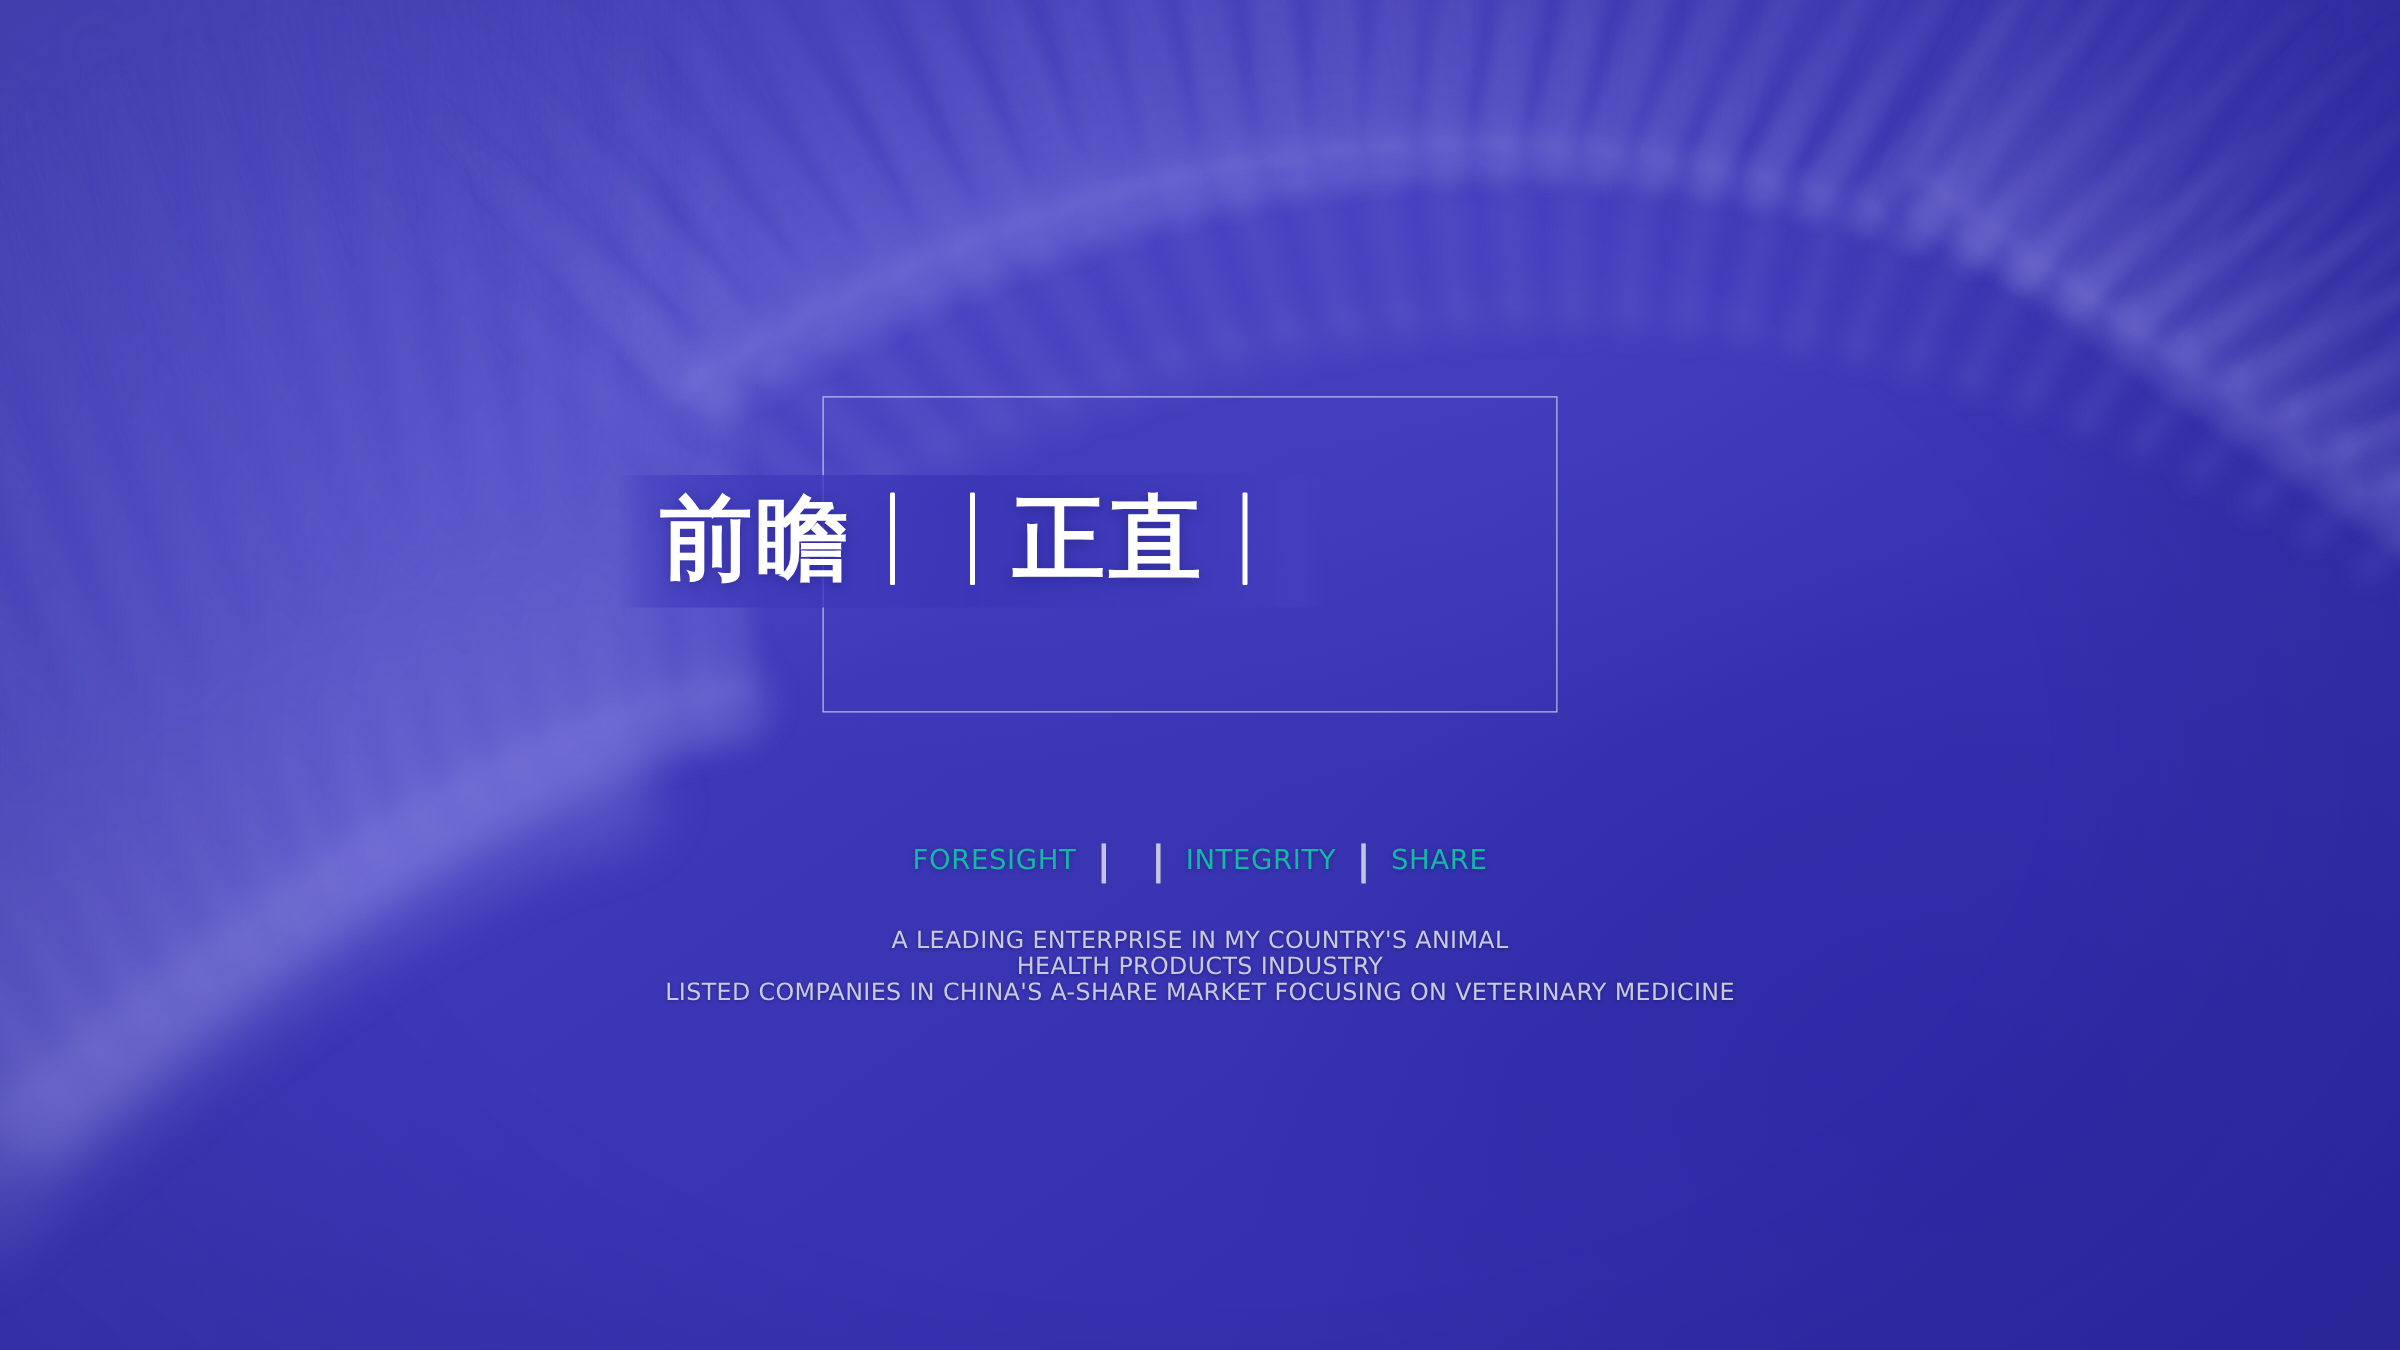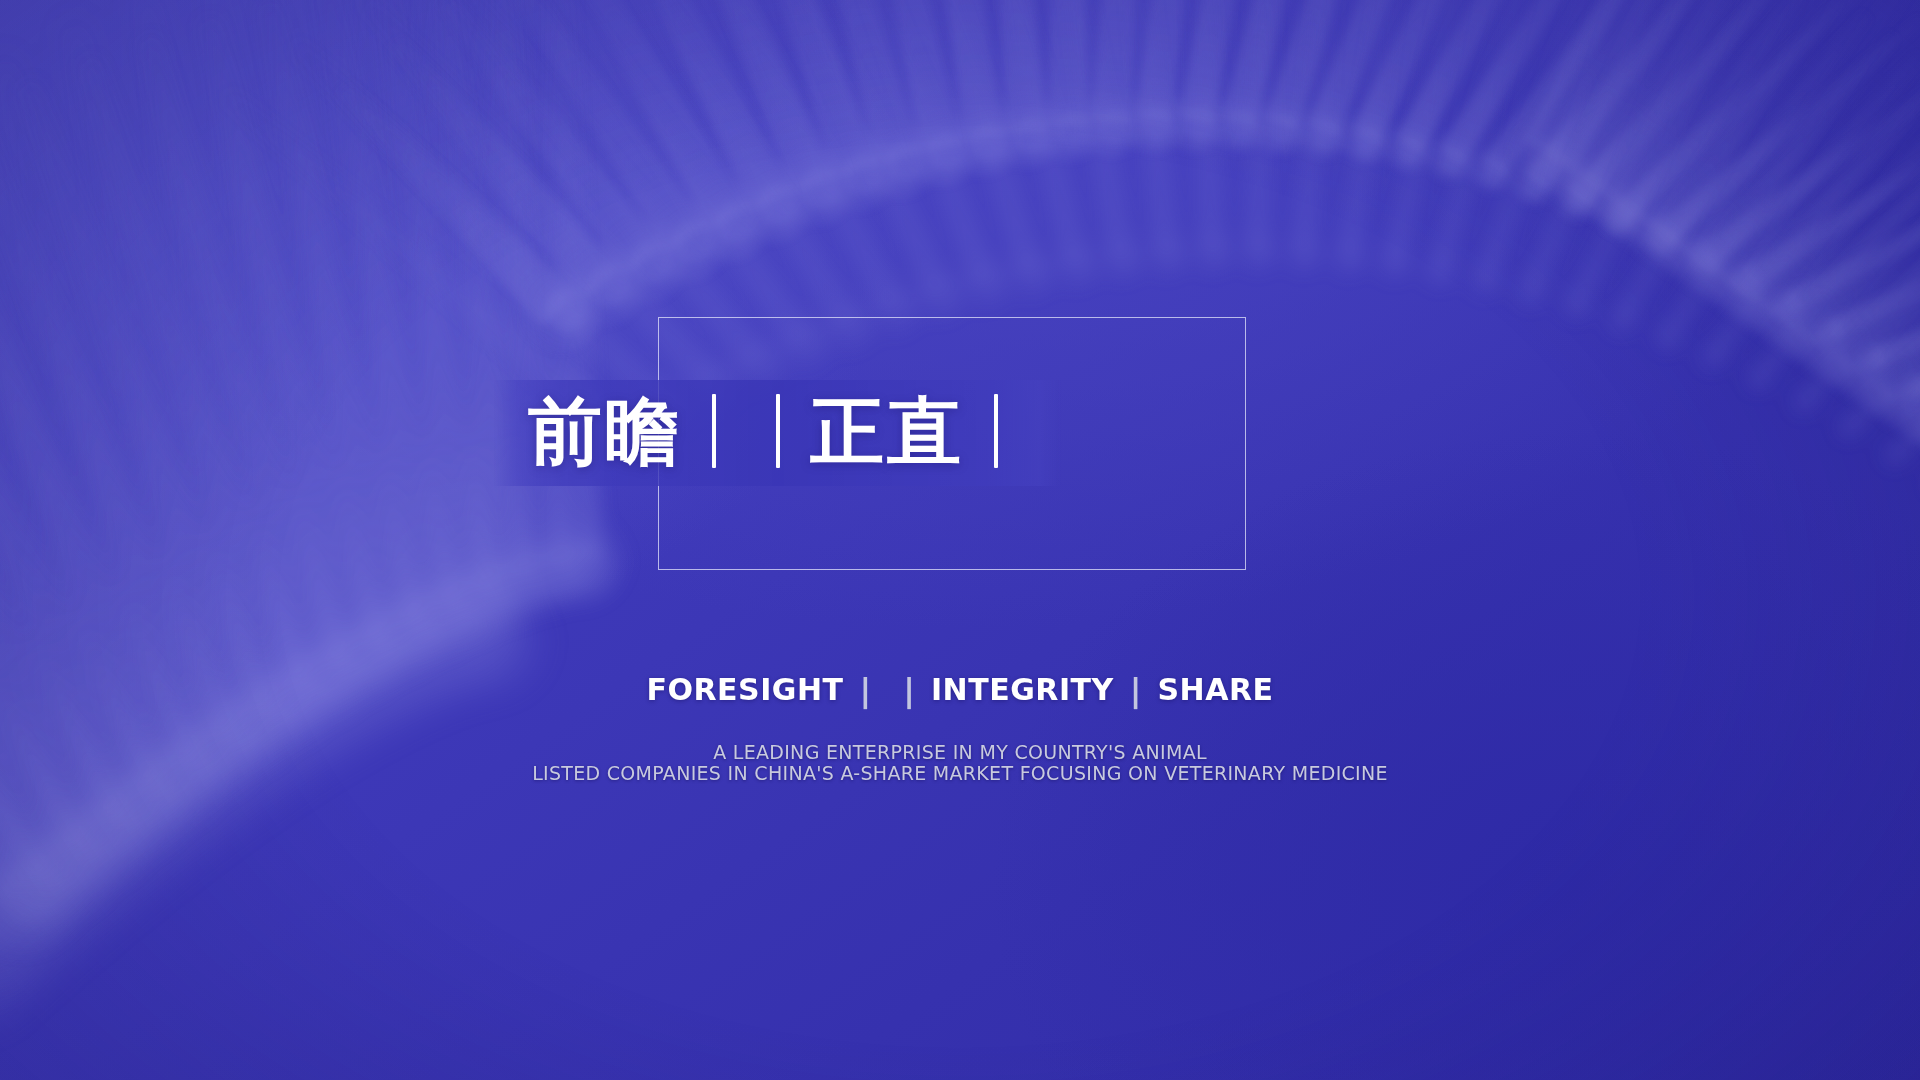--- a/index.html
+++ b/index.html
@@ -123,23 +123,23 @@
   }
 
   .tagline {
     display: inline-flex;
     align-items: center;
     justify-content: center;
   }
 
   .tg-word {
     font-family: "DejaVu Sans", "Liberation Sans", sans-serif;
-    font-size: 30px;
-    font-weight: 700;
-    color: #ffffff;
+    font-size: 22px;
+    font-weight: 400;
+    color: #14b8a6;
     letter-spacing: 0.5px;
     white-space: nowrap;
     text-shadow: 0 1px 4px rgba(20,14,88,0.45);
   }
 
   .tg-sep {
     display: inline-block;
     font-family: "DejaVu Sans", "Liberation Sans", sans-serif;
     font-size: 32px;
     font-weight: 700;
@@ -820,17 +820,18 @@
         <span class="tg-sep">|</span>
         <span class="tg-sep">|</span>
         <span class="tg-word">INTEGRITY</span>
         <span class="tg-sep">|</span>
         <span class="tg-word">SHARE</span>
       </div>
     </div>
 
     <div class="caption-wrap">
       <div class="caption-line">A LEADING ENTERPRISE IN MY COUNTRY'S ANIMAL</div>
+      <div class="caption-line">HEALTH PRODUCTS INDUSTRY</div>
       <div class="caption-line">LISTED COMPANIES IN CHINA'S A-SHARE MARKET FOCUSING ON VETERINARY MEDICINE</div>
     </div>
 
   </div>
 </div>
 
 </body></html>

